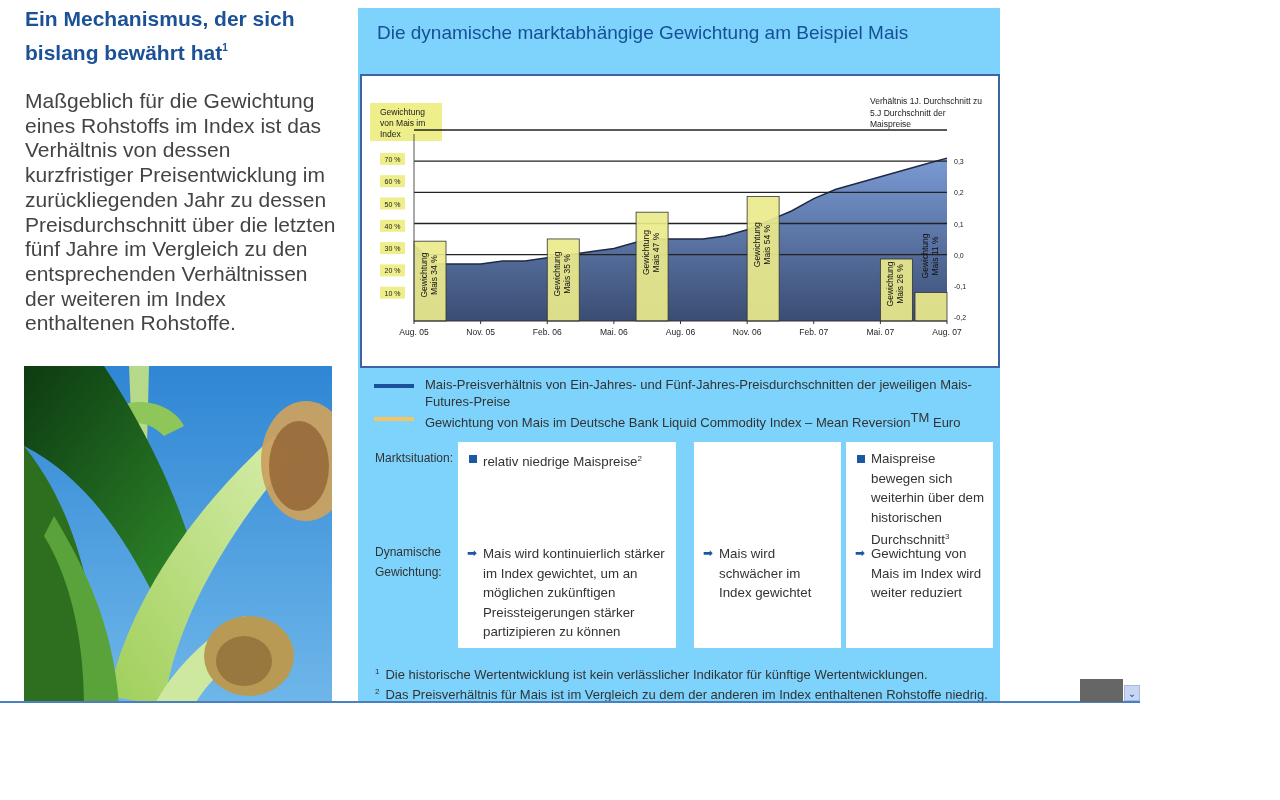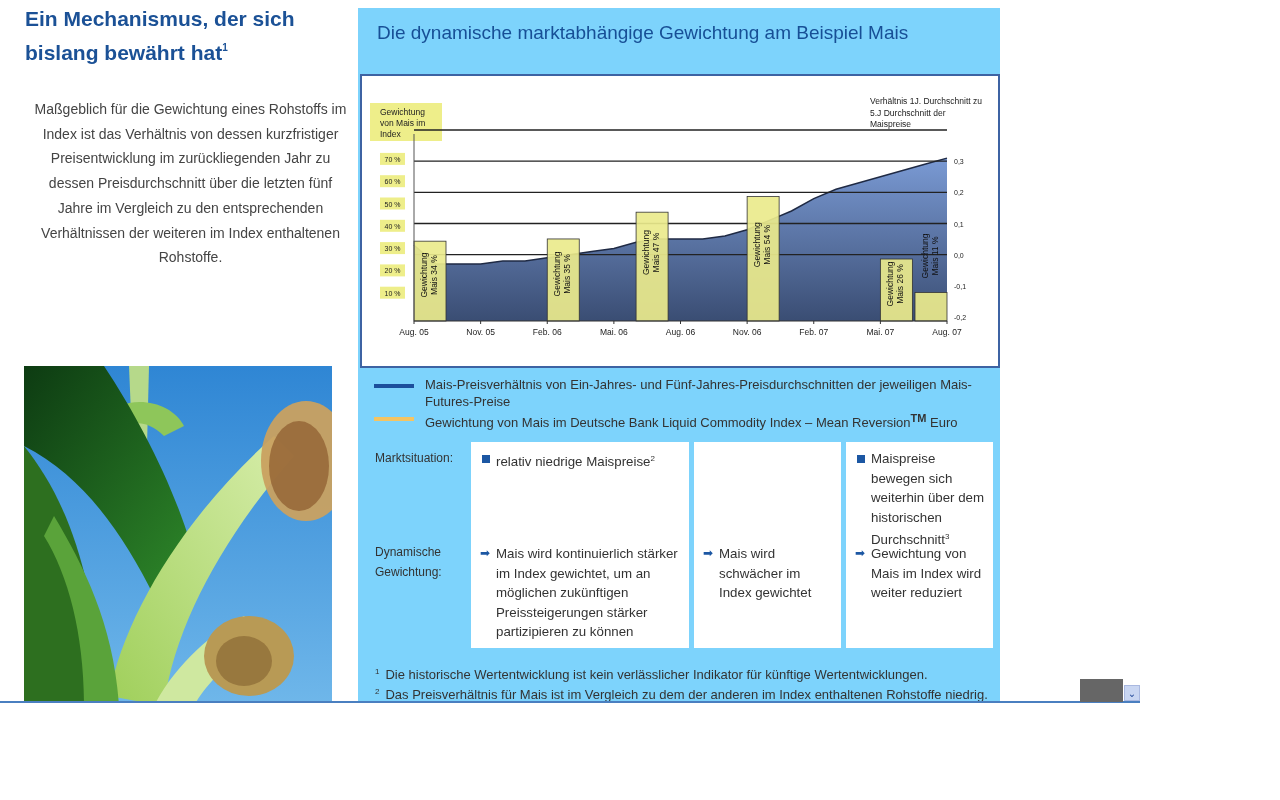--- a/index.html
+++ b/index.html
@@ -3,33 +3,33 @@
 <meta charset="utf-8">
 <style>
   html, body { margin:0; padding:0; }
   body { width:1280px; height:800px; background:#ffffff; position:relative; overflow:hidden;
          font-family:"Liberation Sans", "DejaVu Sans", sans-serif; color:#333; }
   .page-clip { position:absolute; left:0; top:0; width:1140px; height:702px; overflow:hidden; }
   .hrule { position:absolute; left:0; top:701px; width:1140px; height:2px; background:#4a7fc0; }
 
   .heading { position:absolute; left:25px; top:4px; width:320px; font-size:21px; line-height:29px; color:#1b5196; margin:0; font-weight:bold; }
   .heading sup { font-size:10px; vertical-align:9px; }
-  .intro { position:absolute; left:25px; top:89px; width:315px; font-size:14px; line-height:24.7px; color:#444; margin:8px;text-align:center; }
+  .intro { position:absolute; left:25px; top:89px; width:315px; font-size:21px; line-height:24.7px; color:#444; margin:0; }
 
   .photo { position:absolute; left:24px; top:366px; width:308px; height:340px; overflow:hidden; background:#3a8fd6; }
 
   .panel { position:absolute; left:358px; top:8px; width:642px; height:720px; background:#7dd3fc; }
   .panel-title { position:absolute; left:19px; top:14px; font-size:19px; color:#174f96; }
   .chart-box { position:absolute; left:2px; top:66px; width:636px; height:290px; background:#fff; border:2px solid #3d63a3; }
   .chart-box svg { position:absolute; left:0; top:0; }
 
   .legend { position:absolute; left:16px; top:369px; width:610px; font-size:13px; color:#333; }
   .legend-row { position:relative; padding-left:51px; line-height:16.5px; }
   .legend-swatch { position:absolute; left:0; top:7px; width:40px; height:4px; }
-  .legend sup { font-size:11px;font-weight:bold; }
+  .legend sup { font-size:13px; }
 
   .mk-labels { position:absolute; left:17px; font-size:12px; line-height:19.5px; color:#333; }
   .cell { position:absolute; top:434px; height:206px; background:#fff; font-size:13.3px; line-height:19.5px; color:#333; }
   .cell .item { position:absolute; left:10px; right:6px; padding-left:15px; }
   .cell .bullet { position:absolute; left:1px; top:6px; width:8px; height:8px; background:#1c57a3; }
   .cell .arrow { position:absolute; left:-1px; top:0px; color:#1c57a3; font-size:12px; }
   .cell sup { font-size:8px; }
 
   .footnotes { position:absolute; left:17px; top:655px; width:620px; font-size:13px; line-height:17px; color:#333; }
   .footnotes sup { font-size:8px; margin-right:6px; }
@@ -163,21 +163,21 @@
         <span><span>Gewichtung von Mais im Deutsche Bank Liquid Commodity Index – Mean Reversion</span><sup>TM</sup><span> Euro</span></span>
       </div>
     </div>
 
     <div class="mk-labels" style="top:441px">Marktsituation:</div>
     <div class="mk-labels" style="top:535px">
       <div>Dynamische</div>
       <div>Gewichtung:</div>
     </div>
 
-    <div class="cell" style="left:113px; width:218px;">
+    <div class="cell" style="left:100px; width:218px;">
       <div class="item" style="top:7px">
         <span class="bullet"></span>
         <span>relativ niedrige Maispreise</span><sup>2</sup>
       </div>
       <div class="item" style="top:102px">
         <span class="arrow">➡</span>
         <span>Mais wird kontinuierlich stärker im Index gewichtet, um an möglichen zukünftigen Preissteigerungen stärker partizipieren zu können</span>
       </div>
     </div>
     <div class="cell" style="left:336px; width:147px;">

